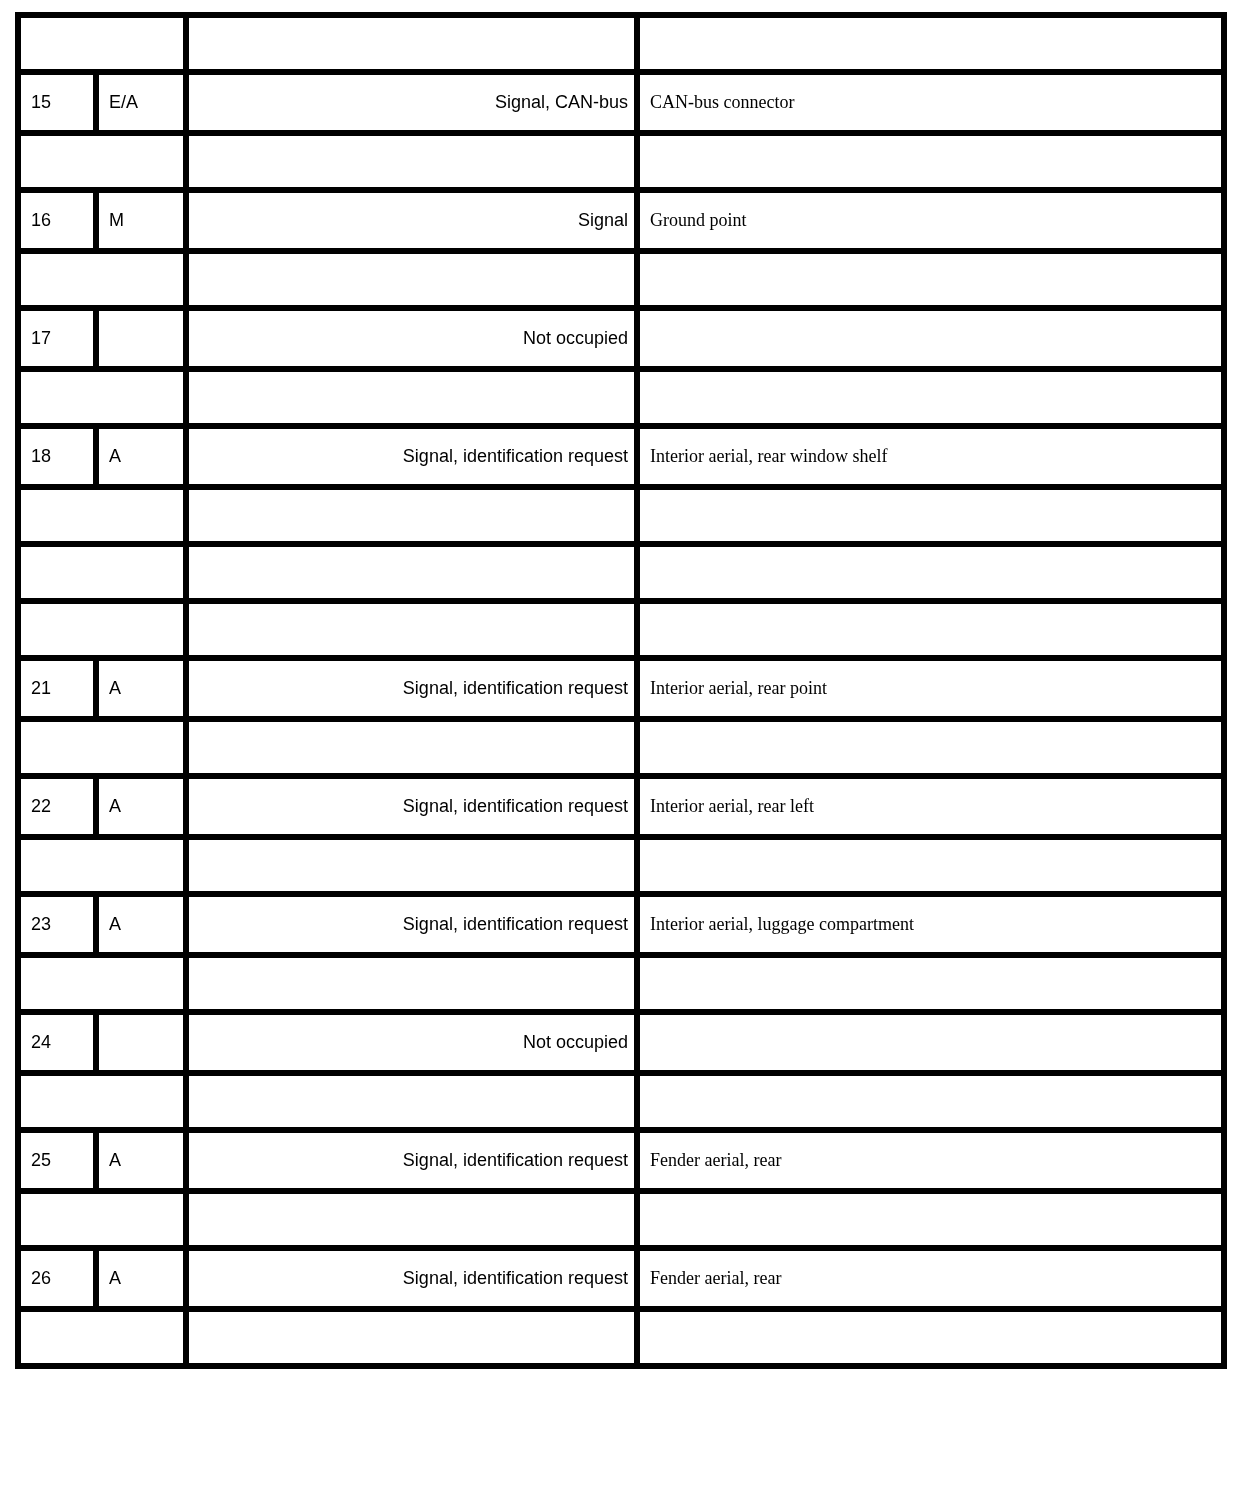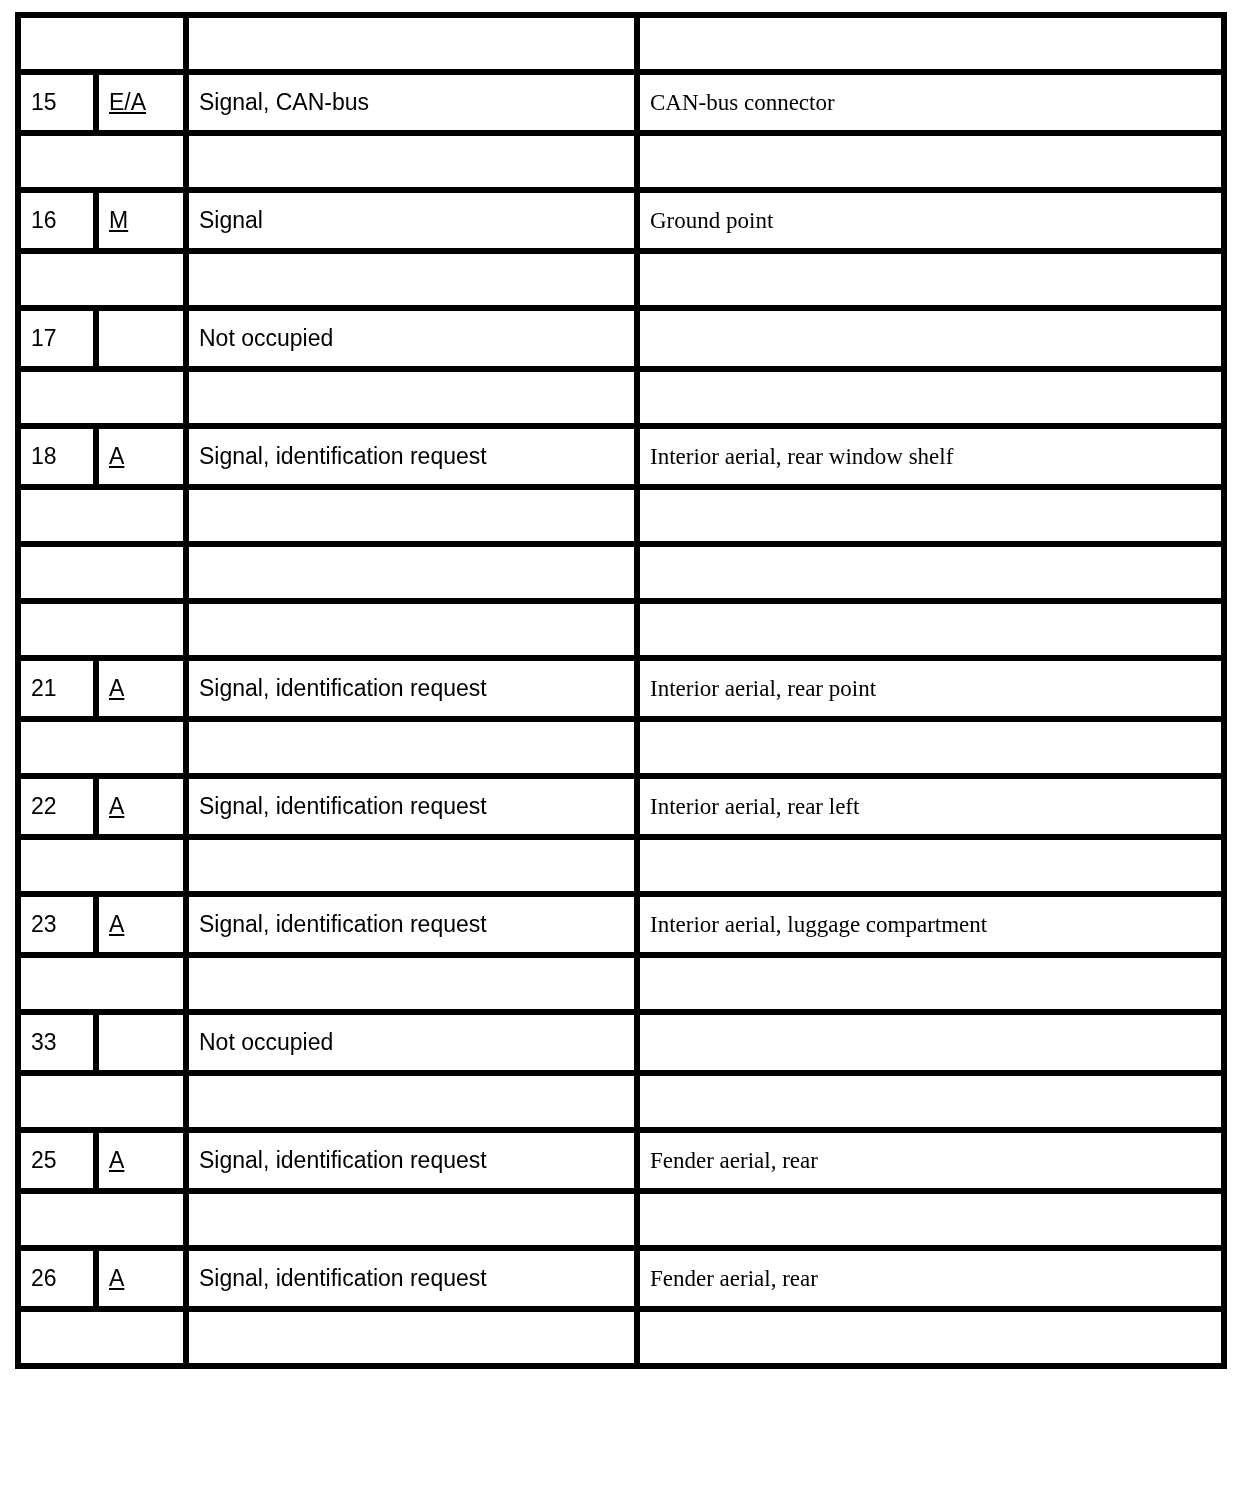--- a/index.html
+++ b/index.html
@@ -17,39 +17,39 @@
     background: #ffffff;
   }
   table.pin-table {
     position: absolute;
     left: 15px;
     top: 12px;
     width: 1212px;
     border-collapse: collapse;
     table-layout: fixed;
     font-family: "Liberation Sans", sans-serif;
-    font-size: 23px;
+    font-size: 18px;
     color: #000000;
   }
   table.pin-table td {
     border: 6px solid #000000;
     background: #ffffff;
     padding: 0 6px 0 10px;
     vertical-align: middle;
     white-space: nowrap;
     overflow: hidden;
   }
   tr.data td  { height: 55px; }
   tr.spacer td { height: 51px; }
   td.pin {
     border-right-width: 10px;
     padding-left: 13px;
   }
-  td.code { padding-left: 9px; text-decoration: underline; }
-  td.sig  { border-right-width: 8px; padding-left: 10px; }
+  td.code { padding-left: 9px; }
+  td.sig  { border-right-width: 8px; padding-left: 10px; text-align: right; }
   td.loc  { padding-left: 10px; font-family: Liberation Serif, serif; }
   td.merged { border-right-width: 6px; }
 </style>
 </head>
 <body>
 
 <div class="page">
   <table class="pin-table">
     <colgroup>
       <col style="width:78px">
@@ -144,21 +144,21 @@
           <td class="code">A</td>
           <td class="sig">Signal, identification request</td>
           <td class="loc">Interior aerial, luggage compartment</td>
         </tr>
         <tr class="spacer">
           <td class="merged" colspan="2"></td>
           <td class="sig"></td>
           <td class="loc"></td>
         </tr>
         <tr class="data">
-          <td class="pin">33</td>
+          <td class="pin">24</td>
           <td class="code"></td>
           <td class="sig">Not occupied</td>
           <td class="loc"></td>
         </tr>
         <tr class="spacer">
           <td class="merged" colspan="2"></td>
           <td class="sig"></td>
           <td class="loc"></td>
         </tr>
         <tr class="data">

